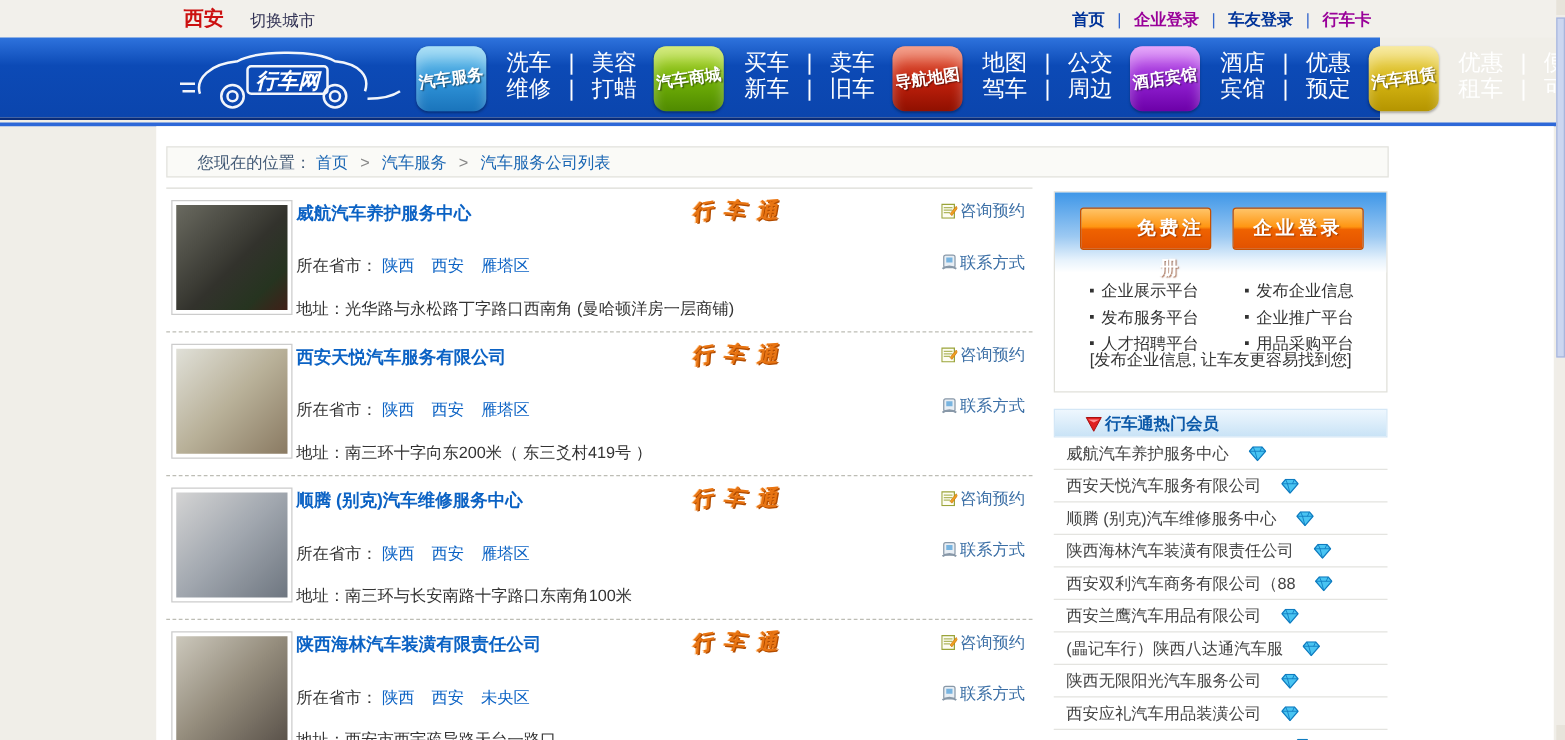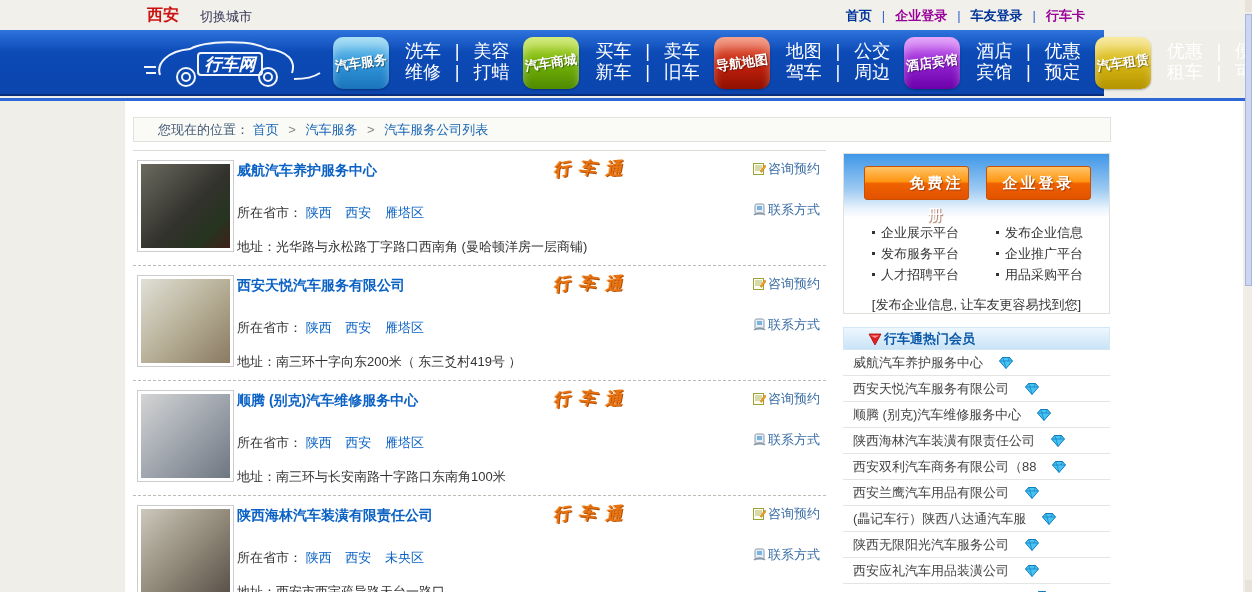--- a/index.html
+++ b/index.html
@@ -3,21 +3,21 @@
 <meta charset="utf-8">
 <style>
   * { margin:0; padding:0; box-sizing:border-box; }
   html,body { width:1252px; height:592px; overflow:hidden; font-family:"Liberation Sans","DejaVu Sans",sans-serif; background:#f0eee8; }
   #stage { position:relative; width:1252px; height:592px; overflow:hidden; }
 
   
   #topbar { position:absolute; left:0; top:0; width:1245px; height:30px; background:#f2f0eb; }
   .city { position:absolute; left:147px; top:5px; font-size:16px; font-weight:bold; color:#cc1111; }
   .switch-city { position:absolute; left:200px; top:8px; font-size:13px; color:#333355; cursor:pointer; }
-  .top-links { position:absolute; right:160px; top:7px; font-size:13px; font-weight:bold; }
+  .top-links { position:absolute; right:148px; top:7px; font-size:13px; font-weight:bold; }
   .top-links span.sep { color:#3366cc; font-weight:normal; margin:0 10px; }
   .tl-navy { color:#003399; cursor:pointer; text-decoration:none; }
   .tl-purple { color:#990099; cursor:pointer; text-decoration:none; }
 
   
   #navbar { position:absolute; left:0; top:30px; width:1104px; height:66px;
     background:linear-gradient(180deg,#2e73dd 0%,#0c4ab6 35%,#0b45ad 100%);
     border-bottom:2px solid #0a2d7a; }
   #nav-underline { position:absolute; left:0; top:98px; width:1245px; height:3px; background:#2e68d8; }
   #logo { position:absolute; left:142px; top:3px; width:180px; height:60px; }
@@ -76,21 +76,21 @@
     background:linear-gradient(180deg,#3f97e8 0%,#9cc9f2 55%,#e8f3fc 85%,#ffffff 100%); }
   .orange-btn { position:absolute; top:12px; width:105px; height:34px; border:1px solid #c85000; border-radius:3px;
     background:linear-gradient(180deg,#ffc468 0%,#ff9612 45%,#ef6200 52%,#e25200 100%);
     color:#fff; font-size:15px; font-weight:bold; text-align:center; line-height:32px; letter-spacing:3px;
     text-shadow:1px 1px 1px rgba(120,40,0,.6); cursor:pointer; }
   .ob-left { left:20px;padding-left:40px; } .ob-right { left:142px; }
   .feat-col { position:absolute; top:68px; font-size:13px; color:#333; line-height:21px; }
   .fc-left { left:28px; } .fc-right { left:152px; }
   .feat-col div { white-space:nowrap; }
   .feat-col div::before { content:""; display:inline-block; width:3px; height:3px; background:#333; margin:0 6px 3px 0; }
-  .promo-note { position:absolute; left:0; top:142px; width:100%; text-align:center; font-size:13px; color:#333; }
+  .promo-note { position:absolute; left:0; top:125px; width:100%; text-align:center; font-size:13px; color:#333; }
 
   #members-box { position:absolute; left:0; top:174px; width:267px; background:#fff; }
   .members-header { height:23px; background:linear-gradient(180deg,#eef7fe 0%,#c9e3f6 100%);
     border:1px solid #d4e7f6; font-size:13px; font-weight:bold; color:#0a58a8; line-height:22px; padding-left:24px; }
   .members-header svg { vertical-align:-3px; margin-right:2px; }
   .member-row { height:26px; line-height:25px; border-bottom:1px solid #e4e4e0; padding-left:10px;
     font-size:13px; color:#444; white-space:nowrap; cursor:pointer; }
   .member-row svg { vertical-align:-2px; margin-left:16px; }
   .member-row.partial { border-bottom:none; padding-left:176px; }
 

